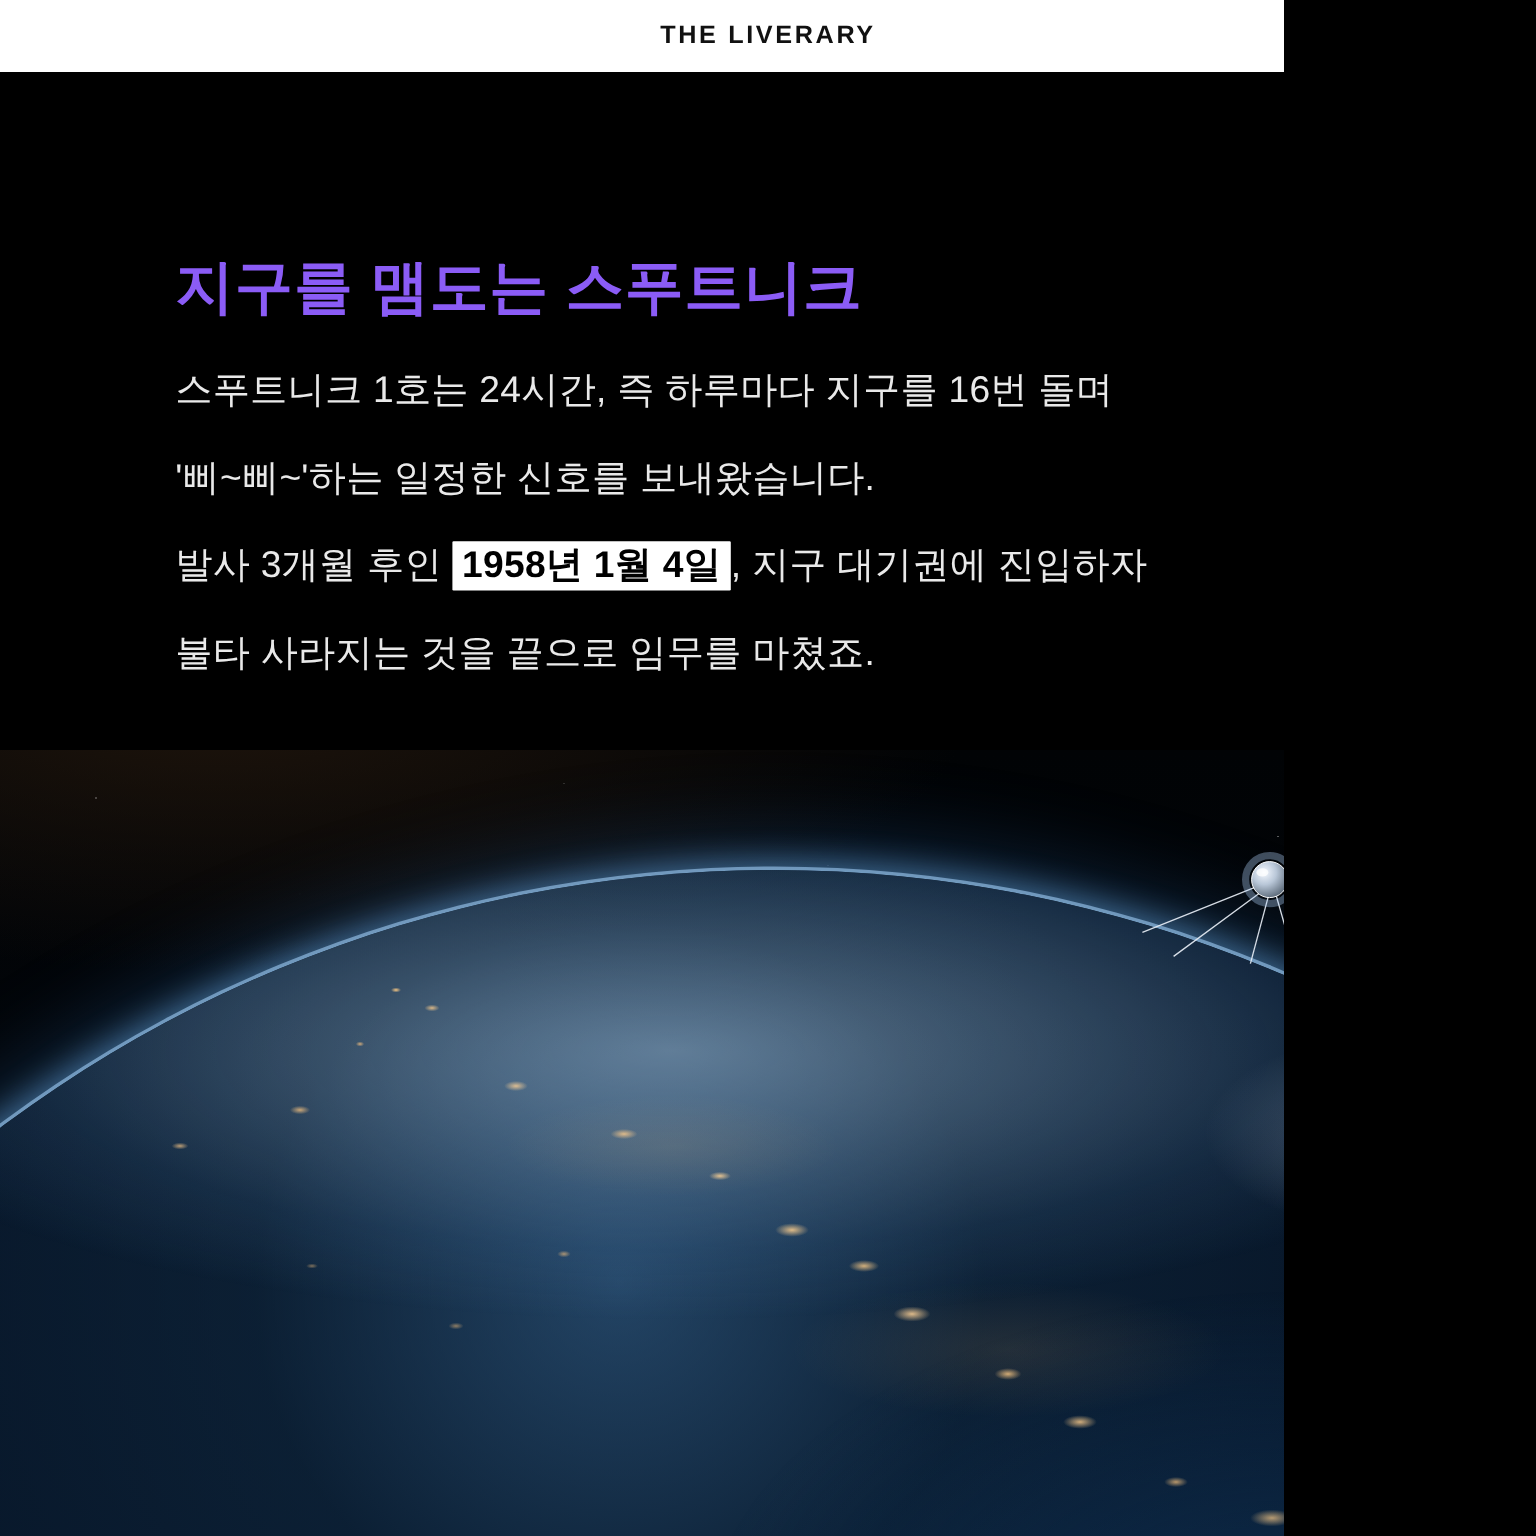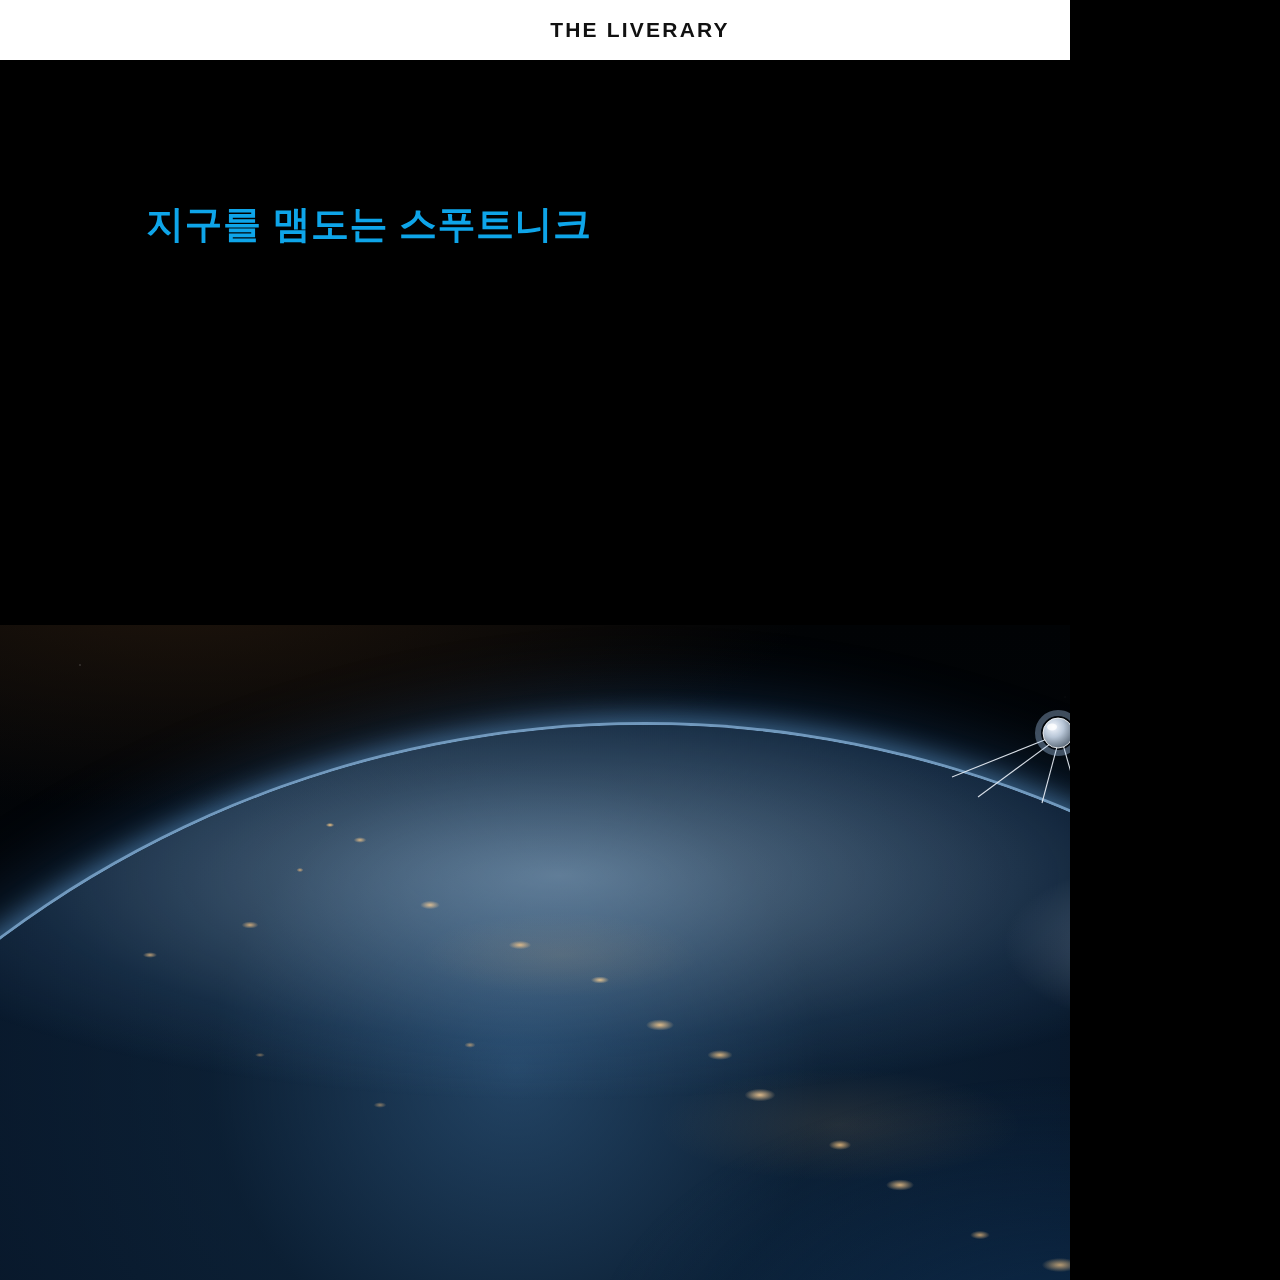--- a/index.html
+++ b/index.html
@@ -45,23 +45,23 @@
     position: absolute;
     top: 60px; left: 0;
     width: 1280px;
     height: 565px;
     background: #000000;
   }
   .headline {
     position: absolute;
     left: 146px;
     top: 114px;
-    font-size: 38px;
+    font-size: 49px;
     font-weight: bold;
-    color: #0ea5e9;
+    color: #8b5cf6;
     letter-spacing: 0.5px;
     white-space: nowrap;
   }
   .body-copy {
     position: absolute;
     left: 146px;
     top: 228px;
     width: 1060px;
     color: #e9e9e9;
     font-size: 31px;
@@ -192,20 +192,26 @@
 
 <div class="page">
 
   <div class="header">
     <div class="brand">THE LIVERARY</div>
   </div>
 
   <div class="content">
     <h1 class="headline">지구를 맴도는 스푸트니크</h1>
 
+    <div class="body-copy">
+      <p>스푸트니크 1호는 24시간, 즉 하루마다 지구를 16번 돌며</p>
+      <p>'삐~삐~'하는 일정한 신호를 보내왔습니다.</p>
+      <p><span>발사 3개월 후인 </span><span class="hl">1958년 1월 4일</span><span>, 지구 대기권에 진입하자</span></p>
+      <p>불타 사라지는 것을 끝으로 임무를 마쳤죠.</p>
+    </div>
   </div>
 
   <div class="photo">
     <div class="space"></div>
     <div class="earth">
       <div class="earth-inner"></div>
     </div>
     <div class="lights"></div>
     <div class="clouds"></div>
 

